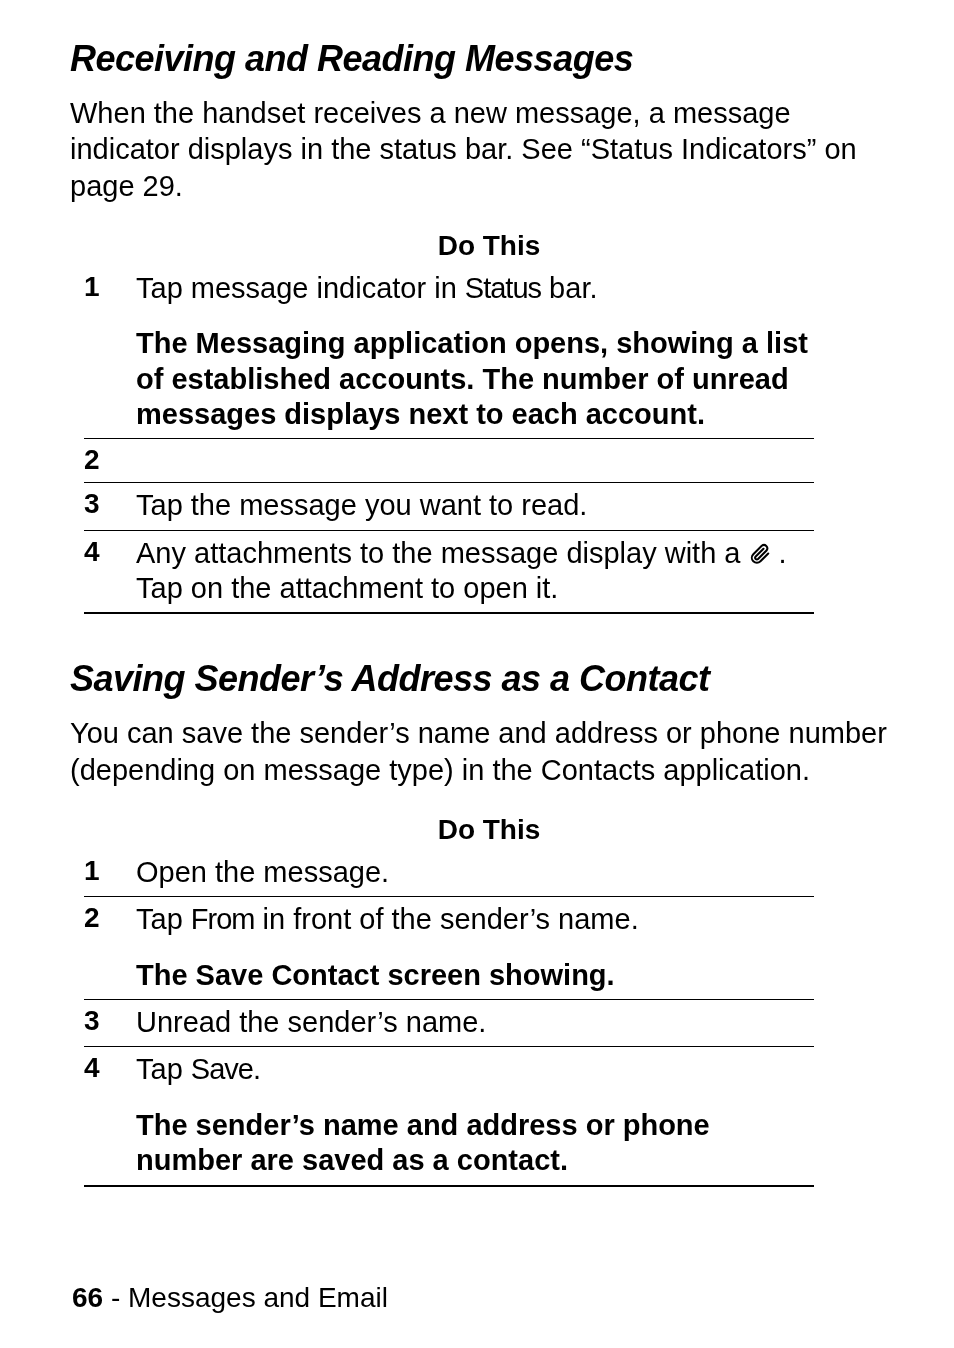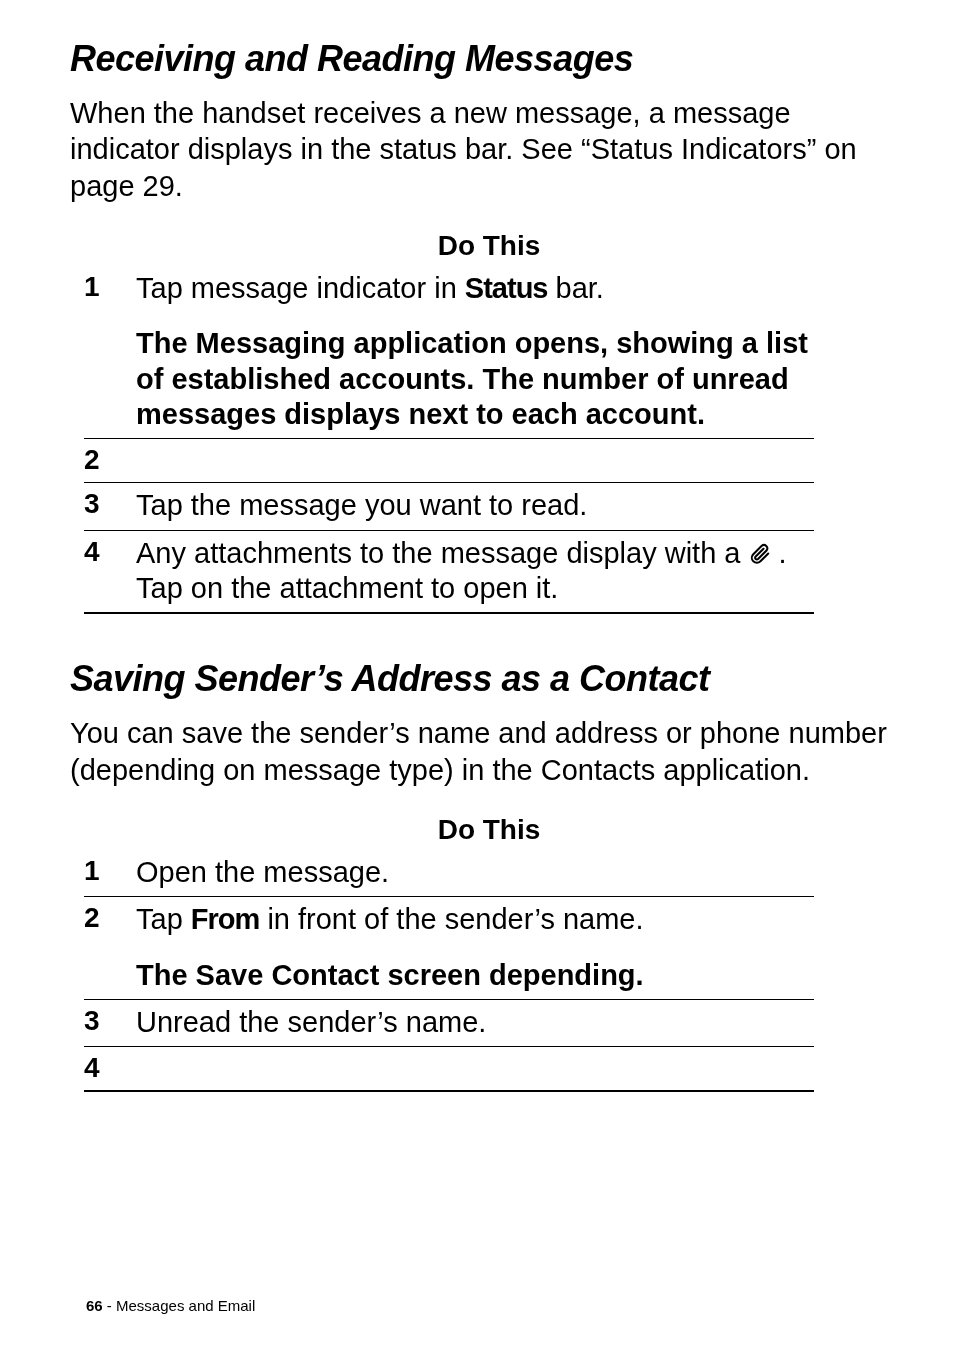--- a/index.html
+++ b/index.html
@@ -61,37 +61,37 @@
       flex: 1;
     }
     .step-primary { display: block; }
     .step-secondary {
       display: block;
       margin-top: 20px;
       font-weight: bold;
     }
     .ui-label {
       font-family: Arial, Helvetica, sans-serif;
-      font-weight: bold;
+      font-weight: normal;
       font-stretch: condensed;
       letter-spacing: -1px;
     }
     .paperclip {
       display: inline-block;
       transform: rotate(0deg);
       font-size: 26px;
       vertical-align: baseline;
       font-weight: bold;
     }
     .section-2 { margin-top: 44px; }
     .footer {
       position: absolute;
       bottom: 34px;
-      left: 86px;
-      font-size: 15px;
+      left: 72px;
+      font-size: 28px;
     }
     .footer .pg { font-weight: bold; }
   </style>
 </head>
 <body>
 
 <div>
   <h2 class="section-title">Receiving and Reading Messages</h2>
   <p class="section-body">When the handset receives a new message, a message indicator displays in the status bar. See “Status Indicators” on page 29.</p>
 
@@ -152,33 +152,39 @@
         <span class="step-primary">Open the message.</span>
       </div>
     </div>
 
     <div class="step">
       <div class="step-num">2</div>
       <div class="step-content">
         <span class="step-primary">
           <span>Tap </span><span class="ui-label">From</span><span> in front of the sender’s name.</span>
         </span>
-        <span class="step-secondary">The Save Contact screen depending.</span>
+        <span class="step-secondary">The Save Contact screen showing.</span>
       </div>
     </div>
 
     <div class="step">
       <div class="step-num">3</div>
       <div class="step-content">
         <span class="step-primary">Unread the sender’s name.</span>
       </div>
     </div>
 
     <div class="step">
       <div class="step-num">4</div>
+      <div class="step-content">
+        <span class="step-primary">
+          <span>Tap </span><span class="ui-label">Save</span><span>.</span>
+        </span>
+        <span class="step-secondary">The sender’s name and address or phone number are saved as a contact.</span>
+      </div>
     </div>
   </div>
   <div class="steps-end"></div>
 </div>
 
 <div class="footer">
   <span class="pg">66</span><span> - </span><span>Messages and Email</span>
 </div>
 
 </body></html>

